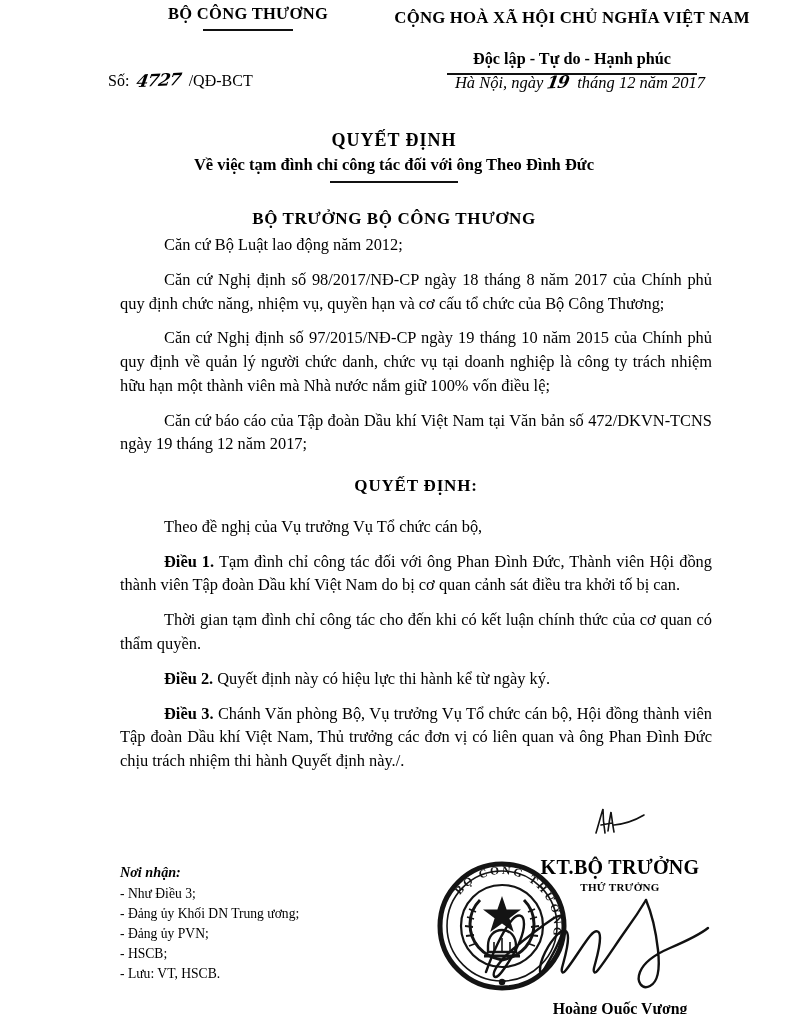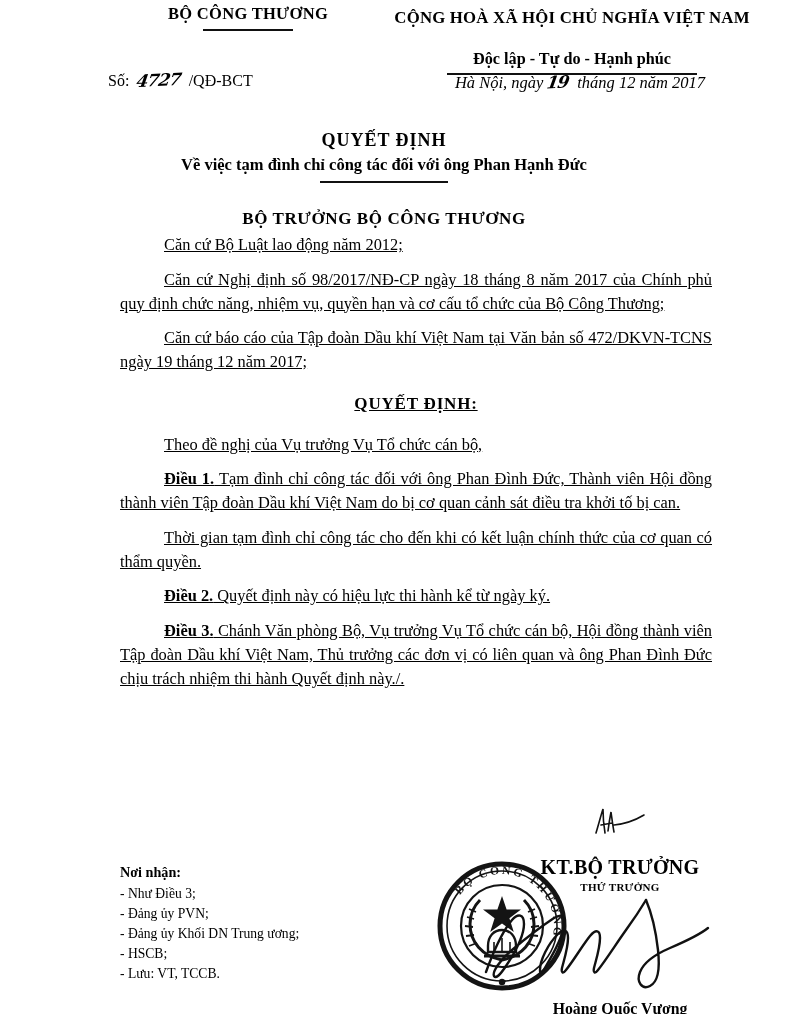--- a/index.html
+++ b/index.html
@@ -102,21 +102,21 @@
     text-align: center;
     font-style: italic;
     font-size: 16.5px;
     white-space: nowrap;
   }
 
   
   .title-block {
     position: absolute;
     top: 130px;
-    left: 2px;
+    left: 12px;
     width: 764px;
     text-align: center;
   }
   .doc-title {
     font-weight: bold;
     font-size: 18px;
     letter-spacing: 1px;
   }
   .doc-subtitle {
     font-weight: bold;
@@ -137,21 +137,20 @@
   }
 
   
   .body-text {
     position: absolute;
     top: 233px;
     left: 120px;
     width: 592px;
     font-size: 16.4px;
     line-height: 1.45;
-    text-decoration: underline;
   }
   .para {
     text-align: justify;
     text-justify: inter-word;
     text-indent: 44px;
     margin: 0 0 11px 0;
   }
   .para:last-child { margin-bottom: 0; }
   .para.nojust { text-align: left; }
   .center-head {
@@ -166,20 +165,21 @@
 
   
   .recipients {
     position: absolute;
     left: 120px;
     top: 862px;
     font-size: 13.6px;
     line-height: 1.48;
   }
   .recipients-title {
+    font-style: italic;
     font-weight: bold;
     font-size: 14.2px;
     margin-bottom: 1px;
   }
   .recipient-item { white-space: nowrap; }
 
   .signblock {
     position: absolute;
     left: 470px;
     top: 856px;
@@ -258,28 +258,29 @@
 
     <div class="dateline">
       <span>Hà Nội, ngày</span><span class="hand">19</span>
       <span>tháng 12</span>
       <span>năm 2017</span>
     </div>
   </div>
 
   <div class="title-block">
     <div class="doc-title">QUYẾT ĐỊNH</div>
-    <div class="doc-subtitle">Về việc tạm đình chỉ công tác đối với ông Phan Hạnh Đức</div>
+    <div class="doc-subtitle">Về việc tạm đình chỉ công tác đối với ông Theo Đình Đức</div>
     <div class="rule-title"></div>
     <div class="issuer">BỘ TRƯỞNG BỘ CÔNG THƯƠNG</div>
   </div>
 
   <div class="body-text">
     <p class="para">Căn cứ Bộ Luật lao động năm 2012;</p>
     <p class="para">Căn cứ Nghị định số 98/2017/NĐ-CP ngày 18 tháng 8 năm 2017 của Chính phủ quy định chức năng, nhiệm vụ, quyền hạn và cơ cấu tổ chức của Bộ Công Thương;</p>
+    <p class="para">Căn cứ Nghị định số 97/2015/NĐ-CP ngày 19 tháng 10 năm 2015 của Chính phủ quy định về quản lý người chức danh, chức vụ tại doanh nghiệp là công ty trách nhiệm hữu hạn một thành viên mà Nhà nước nắm giữ 100% vốn điều lệ;</p>
     <p class="para">Căn cứ báo cáo của Tập đoàn Dầu khí Việt Nam tại Văn bản số 472/DKVN-TCNS ngày 19 tháng 12 năm 2017;</p>
     <p class="para center-head">QUYẾT ĐỊNH:</p>
 
     <p class="para nojust">Theo đề nghị của Vụ trưởng Vụ Tổ chức cán bộ,</p>
 
     <p class="para"><span class="artnum">Điều 1.</span><span> Tạm đình chỉ công tác đối với ông Phan Đình Đức, Thành viên Hội đồng thành viên Tập đoàn Dầu khí Việt Nam do bị cơ quan cảnh sát điều tra khởi tố bị can.</span></p>
 
     <p class="para"><span>Thời gian tạm đình chỉ công tác cho đến khi có kết luận chính thức của cơ quan có thẩm quyền.</span></p>
 
     <p class="para nojust"><span class="artnum">Điều 2.</span><span> Quyết định này có hiệu lực thi hành kể từ ngày ký.</span></p>
@@ -287,24 +288,24 @@
     <p class="para"><span class="artnum">Điều 3.</span><span> Chánh Văn phòng Bộ, Vụ trưởng Vụ Tổ chức cán bộ, Hội đồng thành viên Tập đoàn Dầu khí Việt Nam, Thủ trưởng các đơn vị có liên quan và ông Phan Đình Đức chịu trách nhiệm thi hành Quyết định này./.</span></p>
   </div>
 
   <svg class="initials" viewBox="0 0 60 34">
     <path d="M4,28 C7,18 9,10 11,4 C11,14 12,22 13,28 M9,20 L20,18 M16,26 C17,18 18,12 19,7 C20,14 21,22 22,27 M22,20 C32,19 42,16 52,10" fill="none" stroke="#111" stroke-width="1.6" stroke-linecap="round"></path>
   </svg>
 
   <div class="recipients">
     <div class="recipients-title">Nơi nhận:</div>
     <div class="recipient-item">- Như Điều 3;</div>
+    <div class="recipient-item">- Đảng ủy Khối DN Trung ương;</div>
     <div class="recipient-item">- Đảng ủy PVN;</div>
-    <div class="recipient-item">- Đảng ủy Khối DN Trung ương;</div>
     <div class="recipient-item">- HSCB;</div>
-    <div class="recipient-item">- Lưu: VT, TCCB.</div>
+    <div class="recipient-item">- Lưu: VT, HSCB.</div>
   </div>
 
   <div class="signblock">
     <div class="sign-role1">KT.BỘ TRƯỞNG</div>
     <div class="sign-role2">THỨ TRƯỞNG</div>
     <div class="sign-name">Hoàng Quốc Vượng</div>
   </div>
 
   <svg class="seal" viewBox="0 0 140 140">
     <defs>

